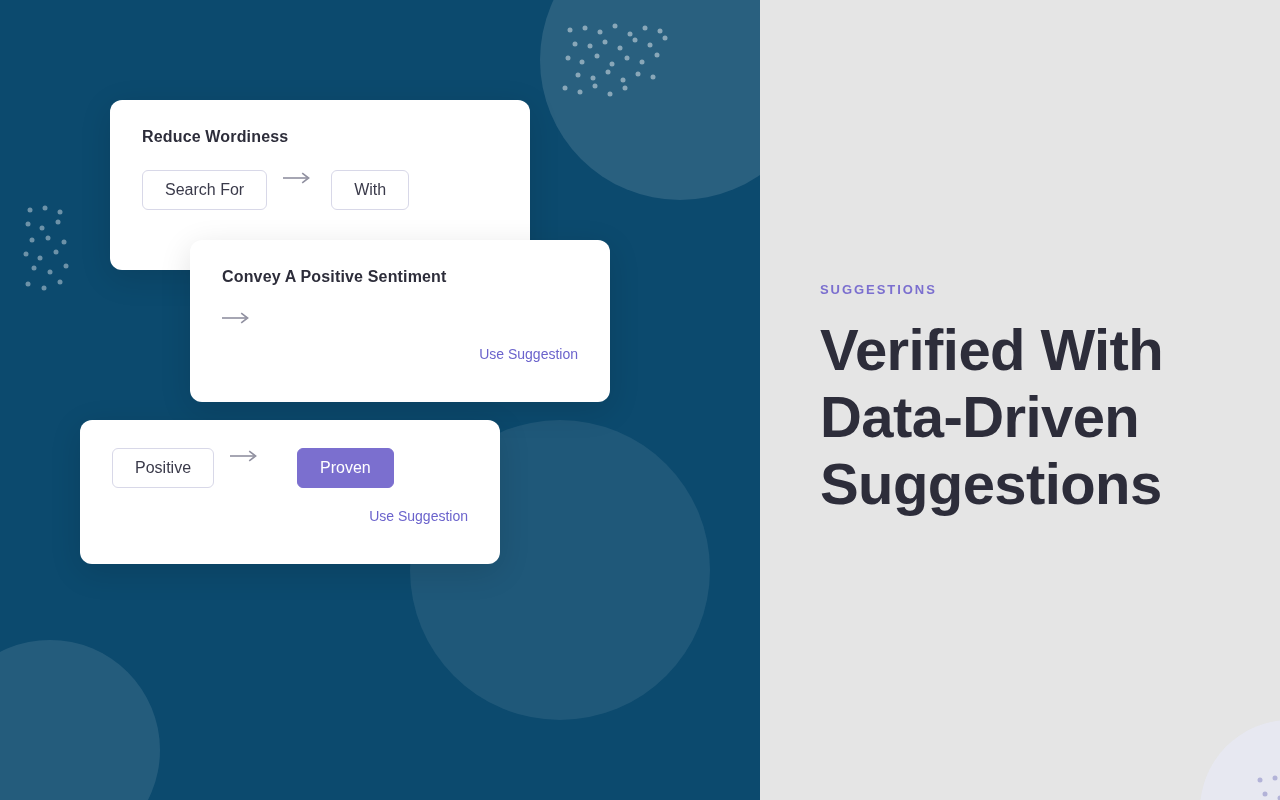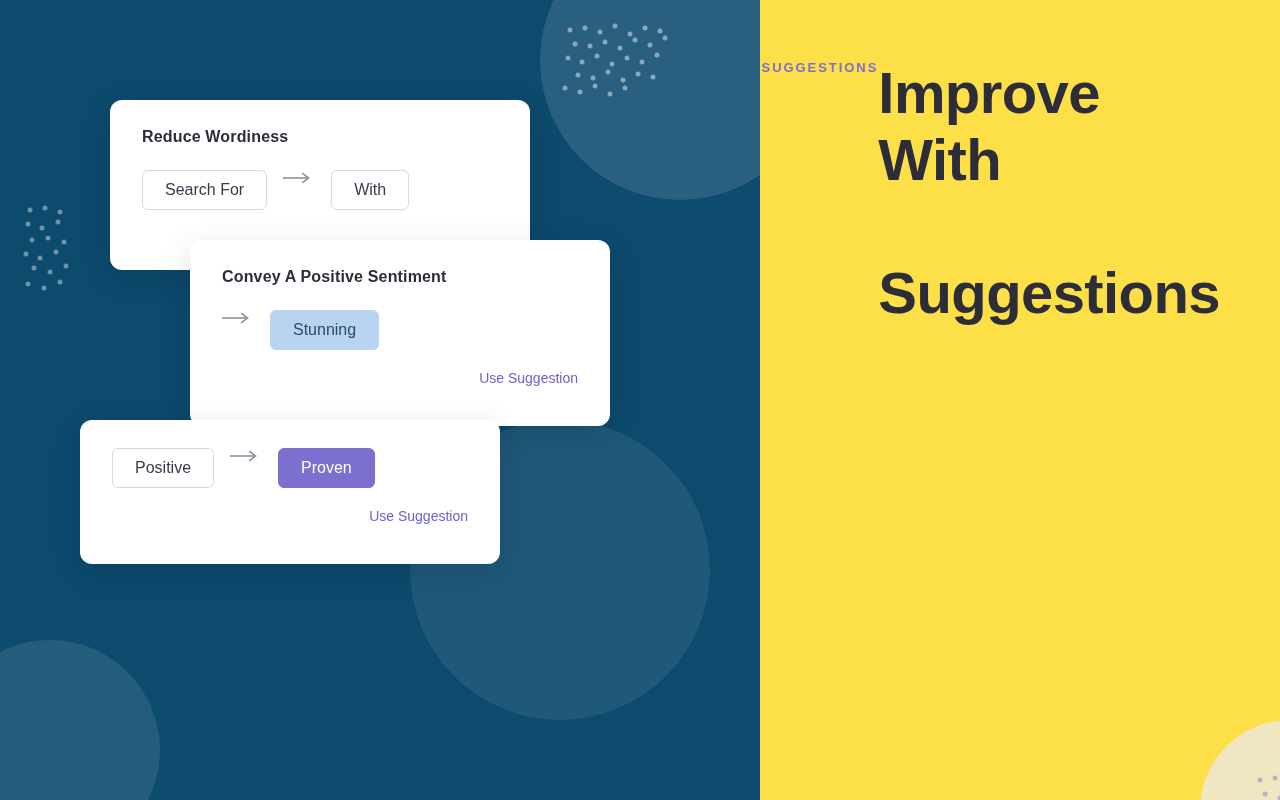--- a/index.html
+++ b/index.html
@@ -123,20 +123,21 @@
       border-color: #b8d4f0;
       font-weight: 500;
       color: #2a4a6a;
     }
 
     .word-box.highlighted-purple {
       background: #7b6fcf;
       border-color: #7b6fcf;
       font-weight: 500;
       color: #fff;
+      margin-left: 19px;
     }
 
     .arrow-icon {
       color: #9090a0;
       font-size: 20px;
       display: flex;
       align-items: center;
     }
 
     .arrow-icon svg {
@@ -152,26 +153,26 @@
       font-weight: 500;
       cursor: pointer;
       text-decoration: none;
       margin-top: 20px;
     }
 
     
     .right-panel {
       width: 520px;
       height: 800px;
-      background: #fde047;
+      background: #e5e5e5;
       position: relative;
       overflow: hidden;
       display: flex;
-      flex-direction: row;
-      justify-content: flex-end;
+      flex-direction: column;
+      justify-content: center;
       padding: 60px 60px 60px 60px;
     }
 
     .suggestions-label {
       font-size: 13px;
       font-weight: 700;
       letter-spacing: 0.15em;
       color: #7b6fcf;
       text-transform: uppercase;
       margin-bottom: 20px;
@@ -297,21 +298,20 @@
 
     <div class="card card-2">
       <div class="card-title">Convey A Positive Sentiment</div>
       <div class="word-row">
         <div class="arrow-icon">
           <svg viewBox="0 0 40 16" fill="none" xmlns="http://www.w3.org/2000/svg">
             <line x1="0" y1="8" x2="30" y2="8" stroke="#9090a0" stroke-width="2"></line>
             <polyline points="24,2 32,8 24,14" fill="none" stroke="#9090a0" stroke-width="2"></polyline>
           </svg>
         </div>
-        <div class="word-box highlighted-blue">Stunning</div>
       </div>
       <a class="use-suggestion-link">Use Suggestion</a>
     </div>
 
     <div class="card card-3">
       <div class="word-row">
         <div class="word-box">Positive</div>
         <div class="arrow-icon">
           <svg viewBox="0 0 40 16" fill="none" xmlns="http://www.w3.org/2000/svg">
             <line x1="0" y1="8" x2="30" y2="8" stroke="#9090a0" stroke-width="2"></line>
@@ -324,22 +324,22 @@
     </div>
 
   </div>
 </div>
 
 <div class="right-panel">
 
   <div class="suggestions-label">SUGGESTIONS</div>
 
   <h1 class="main-heading">
-    <span>Improve With</span><br>
-    <br>
+    <span>Verified With</span><br>
+    <span>Data-Driven</span><br>
     <span>Suggestions</span>
   </h1>
 
   <div class="deco-bottom-right">
     <svg width="200" height="200" viewBox="0 0 200 200">
       <circle cx="150" cy="150" r="90" fill="#e8eaf6" opacity="0.7"></circle>
       <g fill="#8080c0" opacity="0.5">
         <circle cx="120" cy="120" r="2.5"></circle>
         <circle cx="135" cy="118" r="2.5"></circle>
         <circle cx="150" cy="122" r="2.5"></circle>

